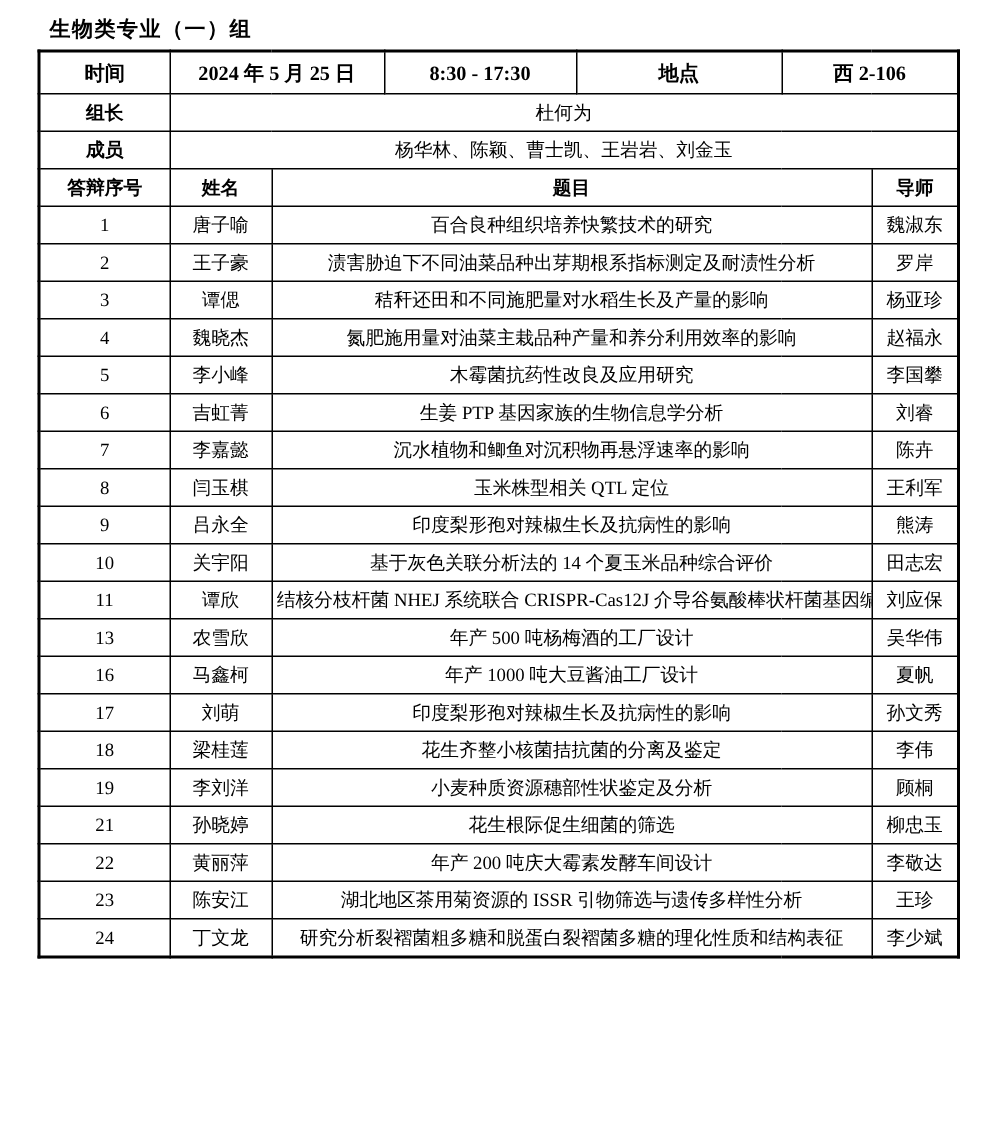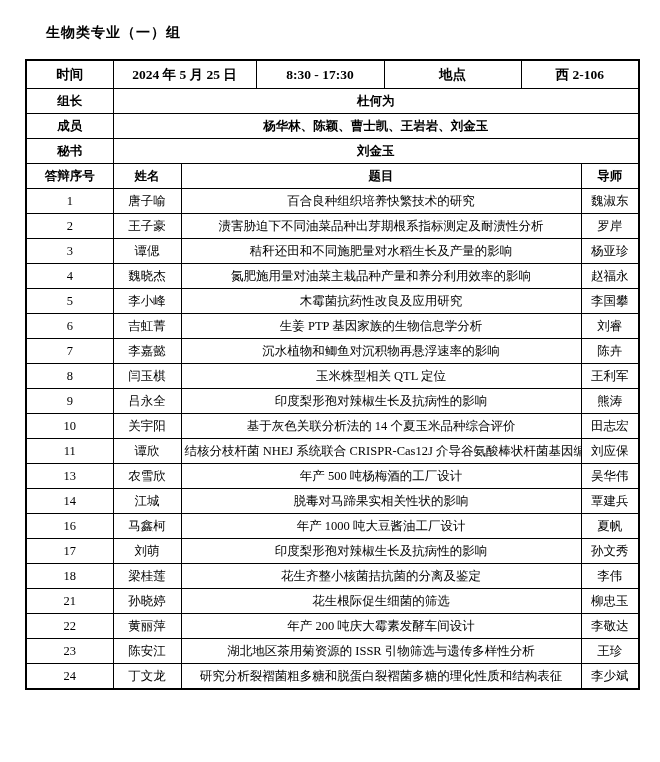--- a/index.html
+++ b/index.html
@@ -12,21 +12,21 @@
     position: relative;
     width: 660px;
     height: 762px;
     background: #ffffff;
     color: #000000;
     font-family: "Liberation Serif", "DejaVu Serif", serif;
   }
   .doc-title {
     font-size: 14px;
     font-weight: bold;
-    margin: 13px;
+    margin: 0;
     padding: 11px 0 4px 33px;
     letter-spacing: 1px;
   }
   table.schedule {
     border-collapse: collapse;
     table-layout: fixed;
     margin-left: 25px;
     width: 613px;
     border: 2px solid #000000;
   }
@@ -40,21 +40,21 @@
     height: 24px;
     line-height: 1.15;
     overflow: hidden;
     white-space: nowrap;
   }
   table.schedule tr.info-row td, table.schedule tr.info-row th,
   table.schedule tr.cols-row th {
     font-weight: bold;
   }
   table.schedule tr.info-row td.plain {
-    font-weight: bold;
+    font-weight: normal;
   }
   table.schedule tr.first-row td, table.schedule tr.first-row th {
     height: 27px;
     font-size: 13.5px;
   }
   td.thesis-title {
     text-align: left;
     padding-left: 6px;
     font-size: 12px;
   }
@@ -89,24 +89,20 @@
     <tr class="info-row">
       <th>组长</th>
       <td colspan="6" class="plain">杜何为</td>
     </tr>
 
     <tr class="info-row">
       <th>成员</th>
       <td colspan="6" class="plain">杨华林、陈颖、曹士凯、王岩岩、刘金玉</td>
     </tr>
 
-    <tr class="info-row">
-      <th>秘书</th>
-      <td colspan="6" class="plain">刘金玉</td>
-    </tr>
 
     <tr class="cols-row">
       <th>答辩序号</th>
       <th>姓名</th>
       <th colspan="4">题目</th>
       <th>导师</th>
     </tr>
 
     </tbody>
       <tbody>
@@ -176,44 +172,44 @@
       <td colspan="4" class="thesis-title">结核分枝杆菌 NHEJ 系统联合 CRISPR-Cas12J 介导谷氨酸棒状杆菌基因编辑</td>
       <td>刘应保</td>
     </tr>
         <tr>
       <td>13</td>
       <td>农雪欣</td>
       <td colspan="4" class="thesis-title">年产 500 吨杨梅酒的工厂设计</td>
       <td>吴华伟</td>
     </tr>
         <tr>
-      <td>14</td>
-      <td>江城</td>
-      <td colspan="4" class="thesis-title">脱毒对马蹄果实相关性状的影响</td>
-      <td>覃建兵</td>
-    </tr>
-        <tr>
       <td>16</td>
       <td>马鑫柯</td>
       <td colspan="4" class="thesis-title">年产 1000 吨大豆酱油工厂设计</td>
       <td>夏帆</td>
     </tr>
         <tr>
       <td>17</td>
       <td>刘萌</td>
       <td colspan="4" class="thesis-title">印度梨形孢对辣椒生长及抗病性的影响</td>
       <td>孙文秀</td>
     </tr>
         <tr>
       <td>18</td>
       <td>梁桂莲</td>
       <td colspan="4" class="thesis-title">花生齐整小核菌拮抗菌的分离及鉴定</td>
       <td>李伟</td>
     </tr>
         <tr>
+      <td>19</td>
+      <td>李刘洋</td>
+      <td colspan="4" class="thesis-title">小麦种质资源穗部性状鉴定及分析</td>
+      <td>顾桐</td>
+    </tr>
+        <tr>
       <td>21</td>
       <td>孙晓婷</td>
       <td colspan="4" class="thesis-title">花生根际促生细菌的筛选</td>
       <td>柳忠玉</td>
     </tr>
         <tr>
       <td>22</td>
       <td>黄丽萍</td>
       <td colspan="4" class="thesis-title">年产 200 吨庆大霉素发酵车间设计</td>
       <td>李敬达</td>

